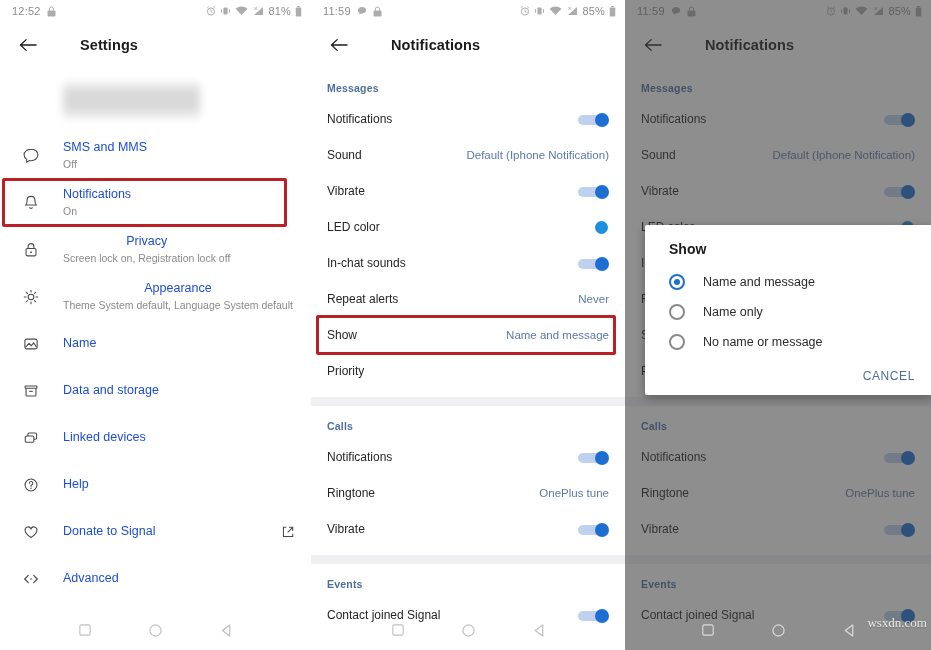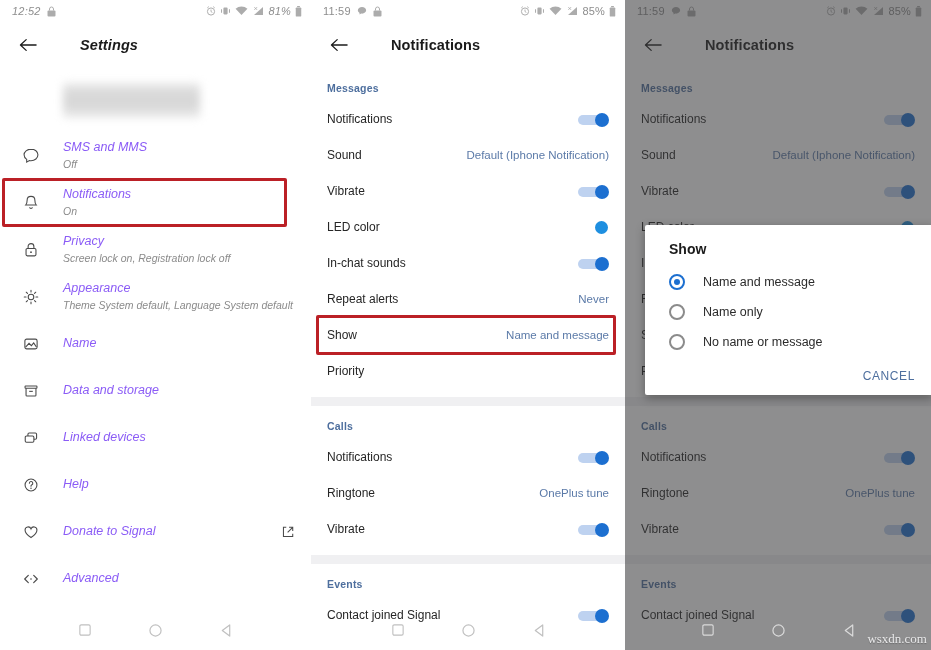--- a/index.html
+++ b/index.html
@@ -5,21 +5,21 @@
   * { box-sizing: border-box; margin: 0; padding: 0; }
   html, body {
     width: 931px; height: 650px;
     font-family: "Liberation Sans", sans-serif;
     background: #ffffff;
     overflow: hidden;
   }
   .screens { display: flex; width: 931px; height: 650px; }
 
   .panel { position: relative; height: 650px; background: #ffffff; overflow: hidden; }
-  .panel-left   { width: 311px; font-style: italic; }
+  .panel-left   { width: 311px; }
   .panel-mid    { width: 314px; }
   .panel-right  { width: 306px; }
 
   
   .statusbar {
     height: 22px;
     display: flex; align-items: center;
     padding: 0 9px 0 12px;
     font-size: 11px; color: #8d8d8d;
     letter-spacing: .2px;
@@ -39,21 +39,21 @@
     width: 137px; height: 36px; margin: 14px 0 0 63px;
     background: linear-gradient(180deg,#f3f3f3 0%,#dcdcdc 22%,#d6d6d6 60%,#ececec 100%);
     filter: blur(4px); border-radius: 3px;
   }
   .srow {
     display: flex; align-items: center;
     padding: 0 16px; min-height: 47px; position: relative;
   }
   .srow .sicon { width: 30px; flex: 0 0 30px; display: flex; align-items: center; justify-content: center; }
   .srow .stext { margin-left: 17px; display: flex; flex-direction: column; justify-content: center; }
-  .srow .slabel { font-size: 12.5px; color: #8b5cf6; line-height: 17px; }
+  .srow .slabel { font-size: 12.5px; color: #1d4ed8; line-height: 17px; text-align: center; }
   .srow .ssub { font-size: 10.5px; color: #8b8b8b; line-height: 15px; margin-top: 1px; }
   .srow .sext { margin-left: auto; display: flex; align-items: center; }
 
   .hl-box {
     position: absolute;
     border: 3px solid #bb2026;
     border-radius: 2px;
     pointer-events: none;
   }
   .hl-left { left: 2px; top: 178px; width: 285px; height: 49px; }
@@ -109,21 +109,21 @@
   .radio.on { border-color: #1c6fd0; }
   .radio.on::after {
     content: ""; position: absolute; left: 3px; top: 3px; width: 6px; height: 6px;
     border-radius: 50%; background: #1c6fd0;
   }
   .opt .olabel { margin-left: 18px; font-size: 12.5px; color: #2b2b2b; }
   .dlg-actions { display: flex; justify-content: flex-end; padding: 12px 18px 6px 18px; }
   .dlg-actions .cancel { font-size: 12px; font-weight: 400; color: #4e6f9e; letter-spacing: .6px; }
 
   .watermark {
-    position: absolute; right: 4px; bottom: 3px;
+    position: absolute; right: 4px; bottom: 19px;
     font-size: 13px; color: #e9e9ea; font-family: "Liberation Serif", serif;
     text-shadow: 0 1px 1px rgba(0,0,0,.25);
   }
   .dim .slabel, .dim .plabel { color: #1f1f1f; }
 </style>
 </head>
 <body>
 
 <div class="screens">
 

